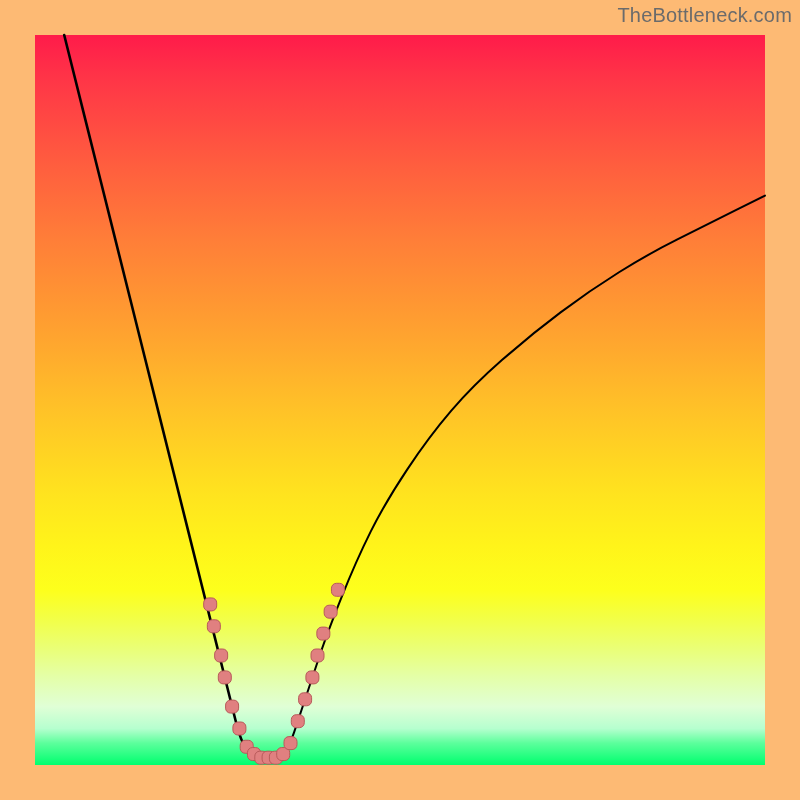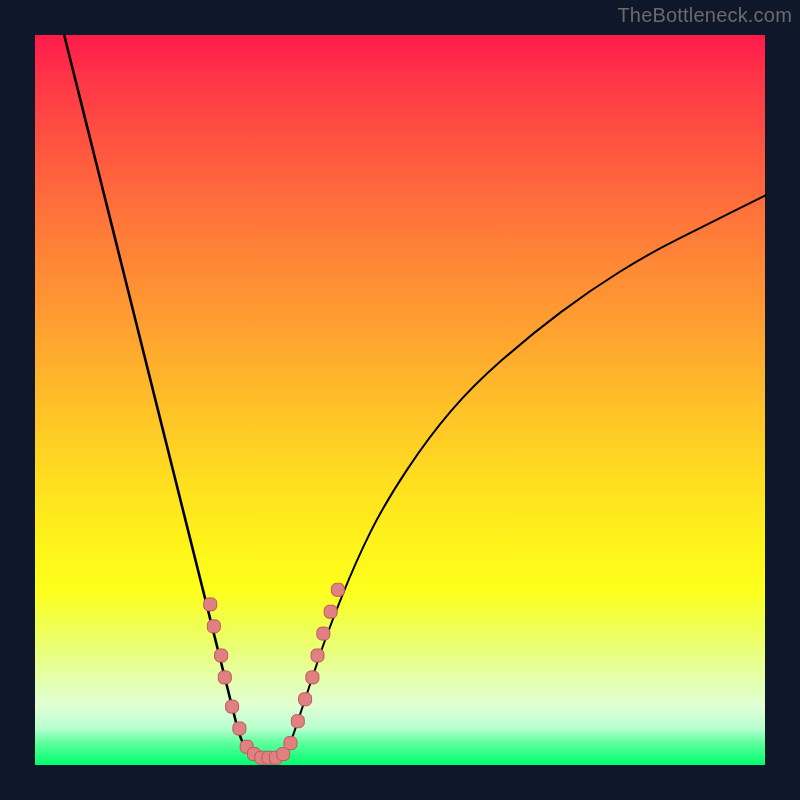--- a/index.html
+++ b/index.html
@@ -10,21 +10,21 @@
     background: #000;
     overflow: hidden;
     font-family: Arial, Helvetica, sans-serif;
   }
   .frame {
     position: absolute;
     left: 0;
     top: 0;
     width: 800px;
     height: 800px;
-    background: #0f172a;
+    background: #fdba74;
   }
   .plot-area {
     position: absolute;
     left: 35px;
     top: 35px;
     width: 730px;
     height: 730px;
     background: linear-gradient(to bottom,
       #ff1b4a 0%,
       #ff3547 6%,

